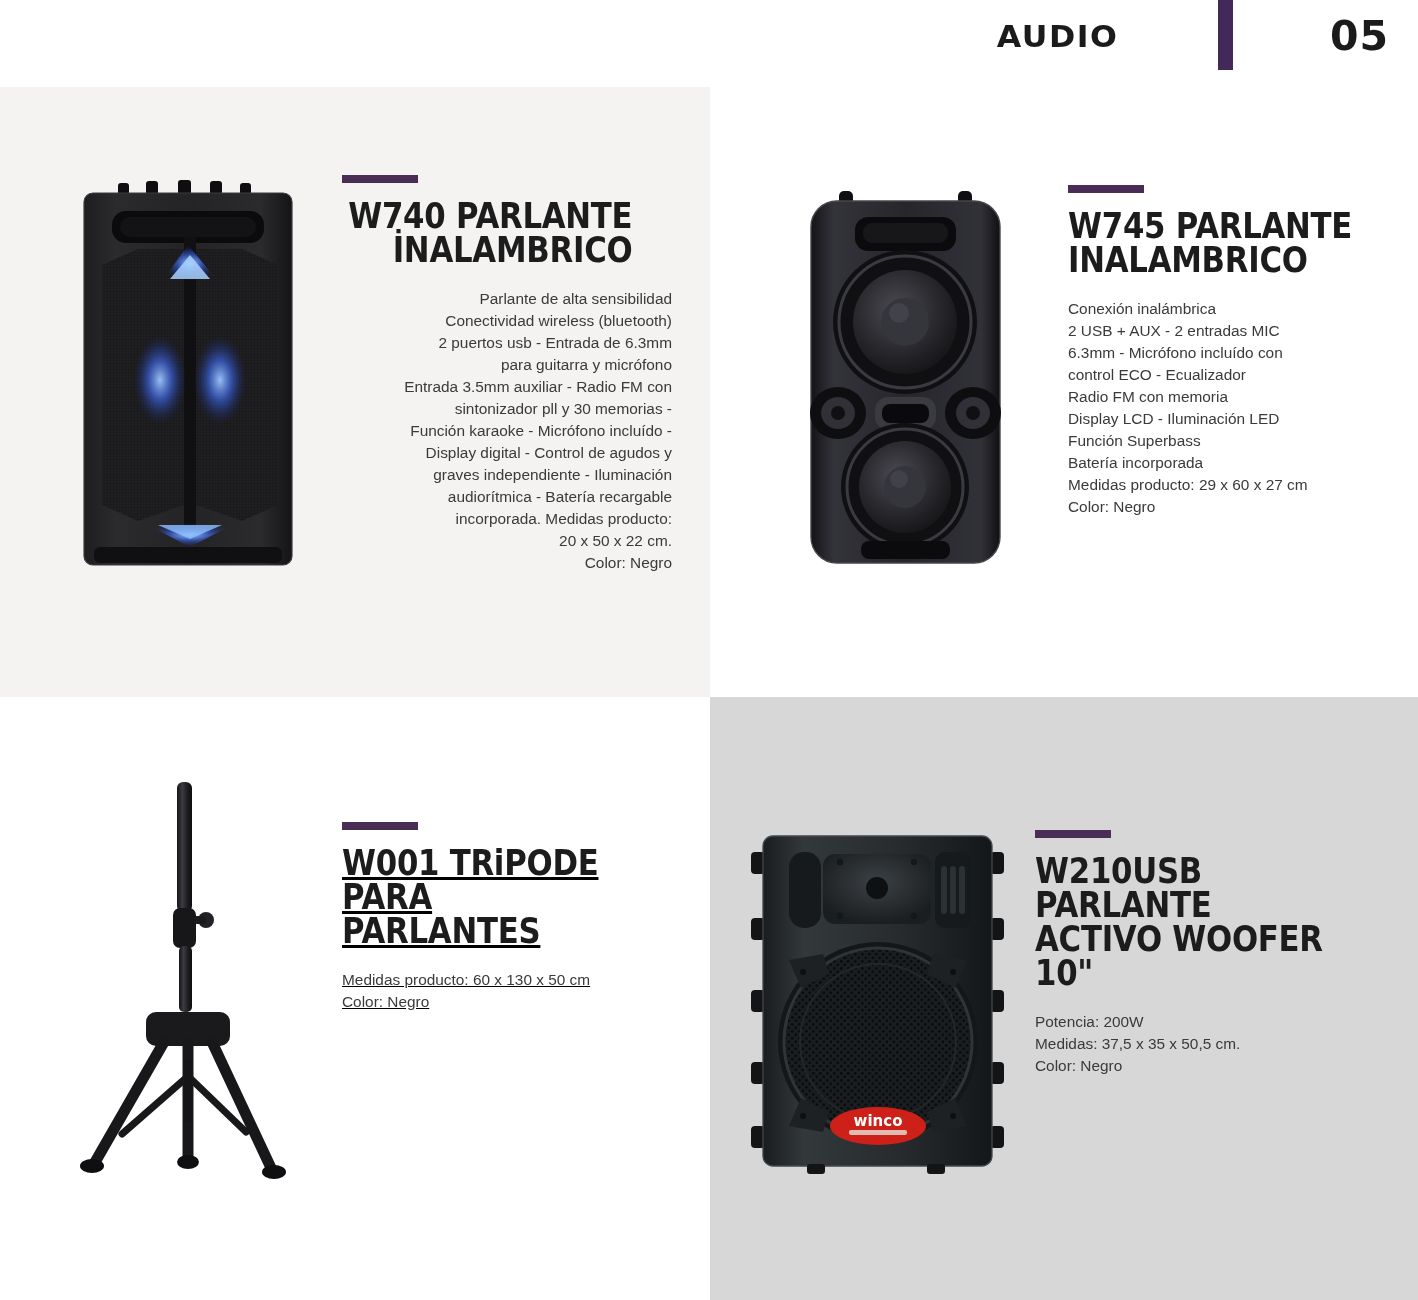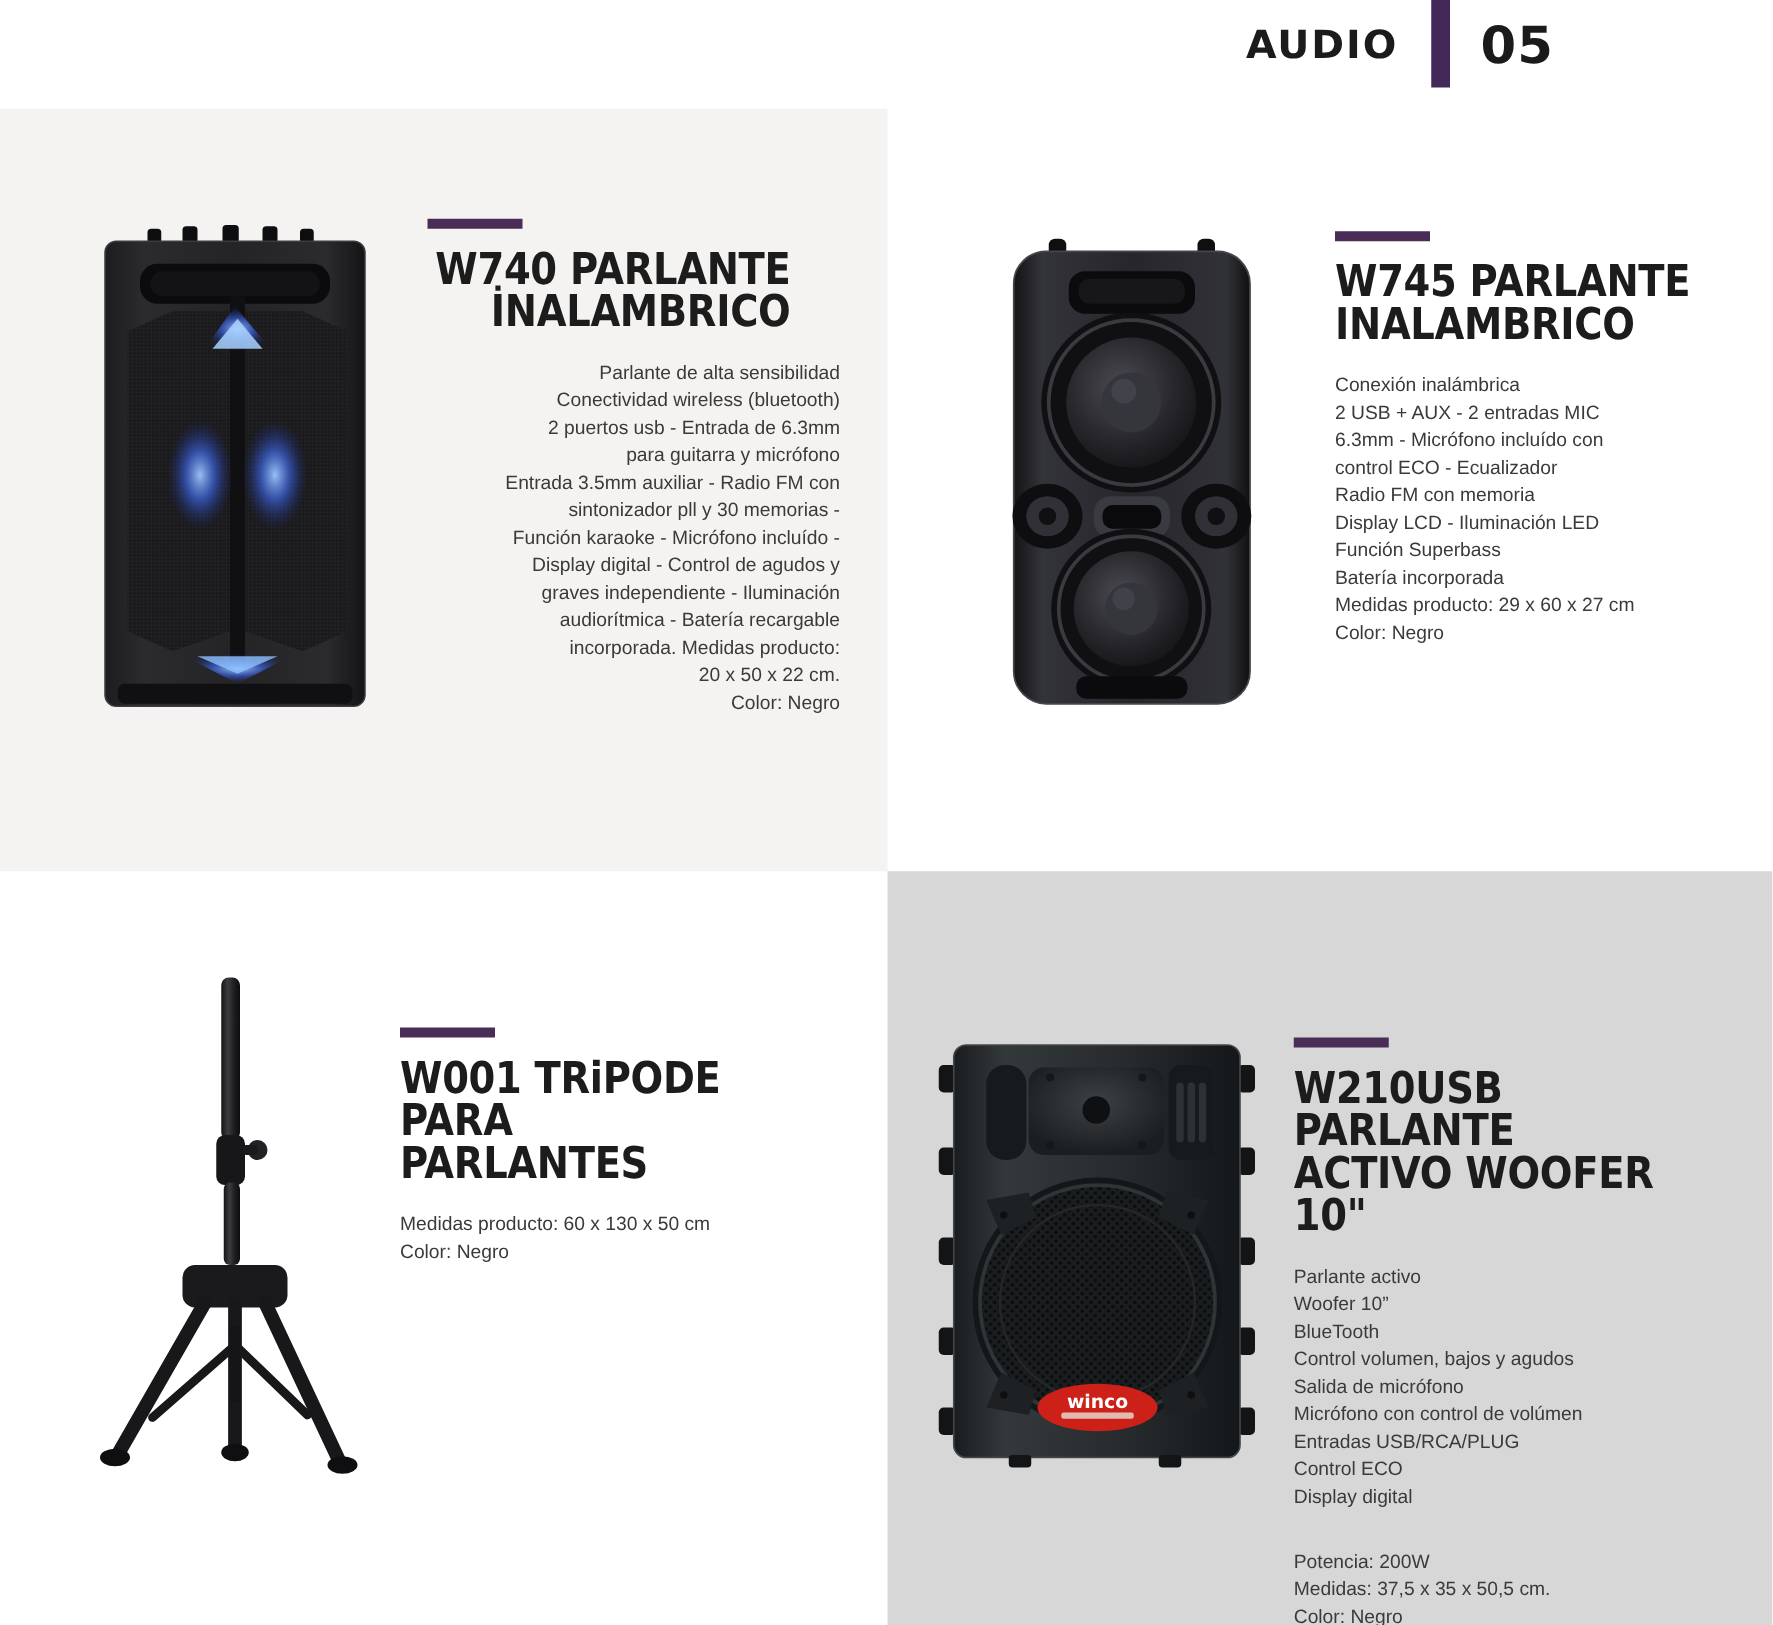--- a/index.html
+++ b/index.html
@@ -27,21 +27,21 @@
     background: #d7d7d8;
   }
 
   
   .page-header {
     position: absolute;
     top: 0; right: 0;
     width: 420px; height: 72px;
     display: flex;
     align-items: center;
-    justify-content: flex-start;
+    justify-content: space-between;
   }
   .header-title {
     font-size: 31px;
     font-weight: 800;
     letter-spacing: 1.5px;
     color: #1b1b1b;
     font-family: "DejaVu Sans", sans-serif;
     transform: scaleX(1.02);
   }
   .header-divider {
@@ -101,21 +101,21 @@
   #product-w740   { left: 60px;  top: 175px; }
   #product-w740 .product-media { width: 260px; height: 400px; }
   #product-w740 .product-info  { width: 330px; margin-left: 22px; text-align: right; }
 
   #product-w745   { left: 793px; top: 185px; }
   #product-w745 .product-media { width: 225px; height: 390px; }
   #product-w745 .product-info  { width: 330px; margin-left: 50px; }
 
   #product-w001   { left: 60px;  top: 760px; }
   #product-w001 .product-media { width: 260px; height: 425px; }
-  #product-w001 .product-info  { width: 330px; margin-top: 62px; }
+  #product-w001 .product-info  { width: 330px; margin-left: 22px; margin-top: 62px; text-decoration: underline; }
 
   #product-w210   { left: 745px; top: 830px; }
   #product-w210 .product-media { width: 265px; height: 350px; text-align: center; }
   #product-w210 .product-info  { width: 330px; margin-left: 25px; }
 
   
   .art { width: 100%; height: 100%; display: block; }
 </style>
 </head>
 <body>
@@ -394,26 +394,17 @@
       <rect x="104" y="300" width="58" height="5" rx="2" fill="#e6e2d8" opacity="0.8"></rect>
 
       <rect x="62" y="334" width="18" height="10" rx="3" fill="#121416"></rect>
       <rect x="182" y="334" width="18" height="10" rx="3" fill="#121416"></rect>
     </svg>
   </div>
   <div class="product-info">
     <div class="accent-bar"></div>
     <h2 class="product-title">W210USB PARLANTE
 ACTIVO WOOFER 10"</h2>
-    <p class="product-desc">Parlante activo
-Woofer 10”
-BlueTooth
-Control volumen, bajos y agudos
-Salida de micrófono
-Micrófono con control de volúmen
-Entradas USB/RCA/PLUG
-Control ECO
-Display digital</p>
     <p class="product-desc">Potencia: 200W
 Medidas: 37,5 x 35 x 50,5 cm.
 Color: Negro</p>
   </div>
 </div>
 
 </body></html>

